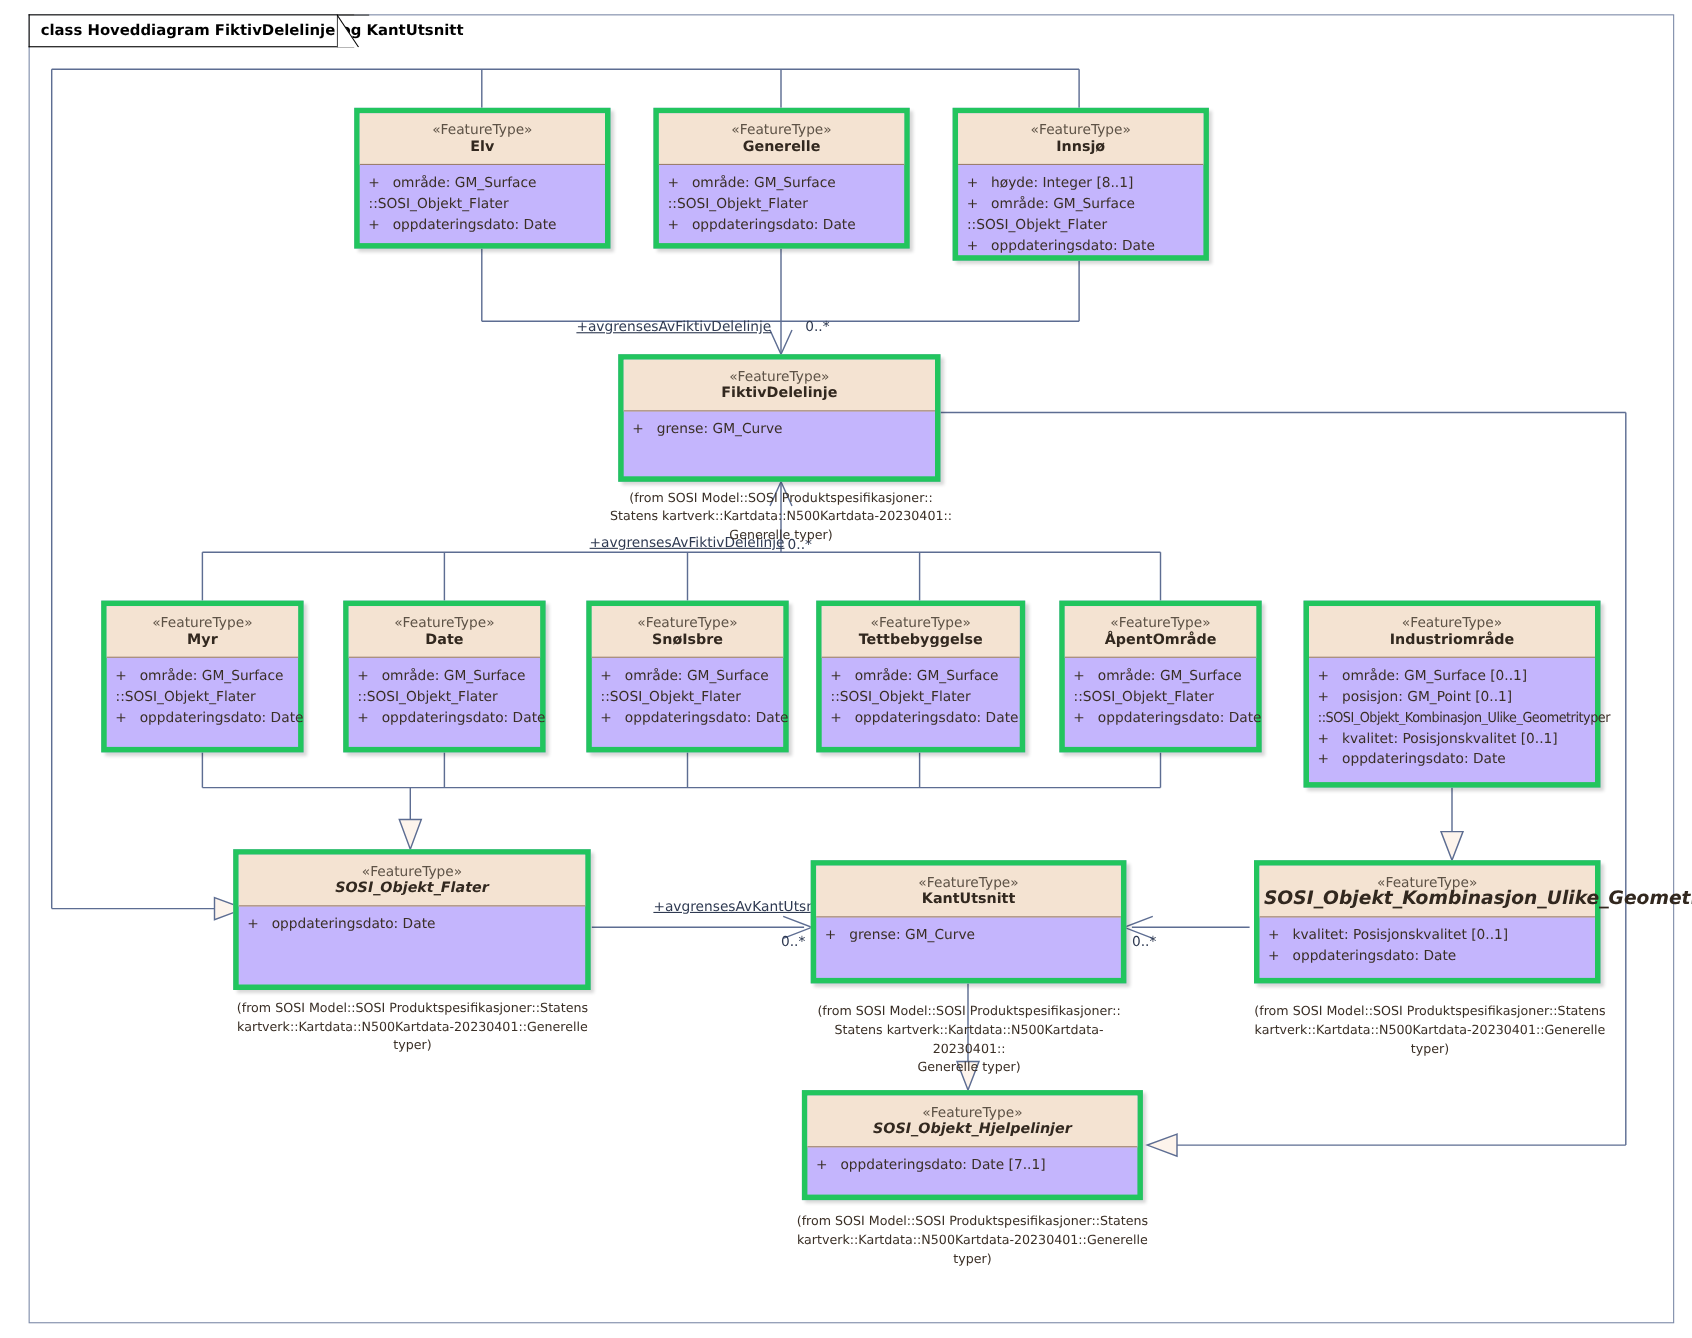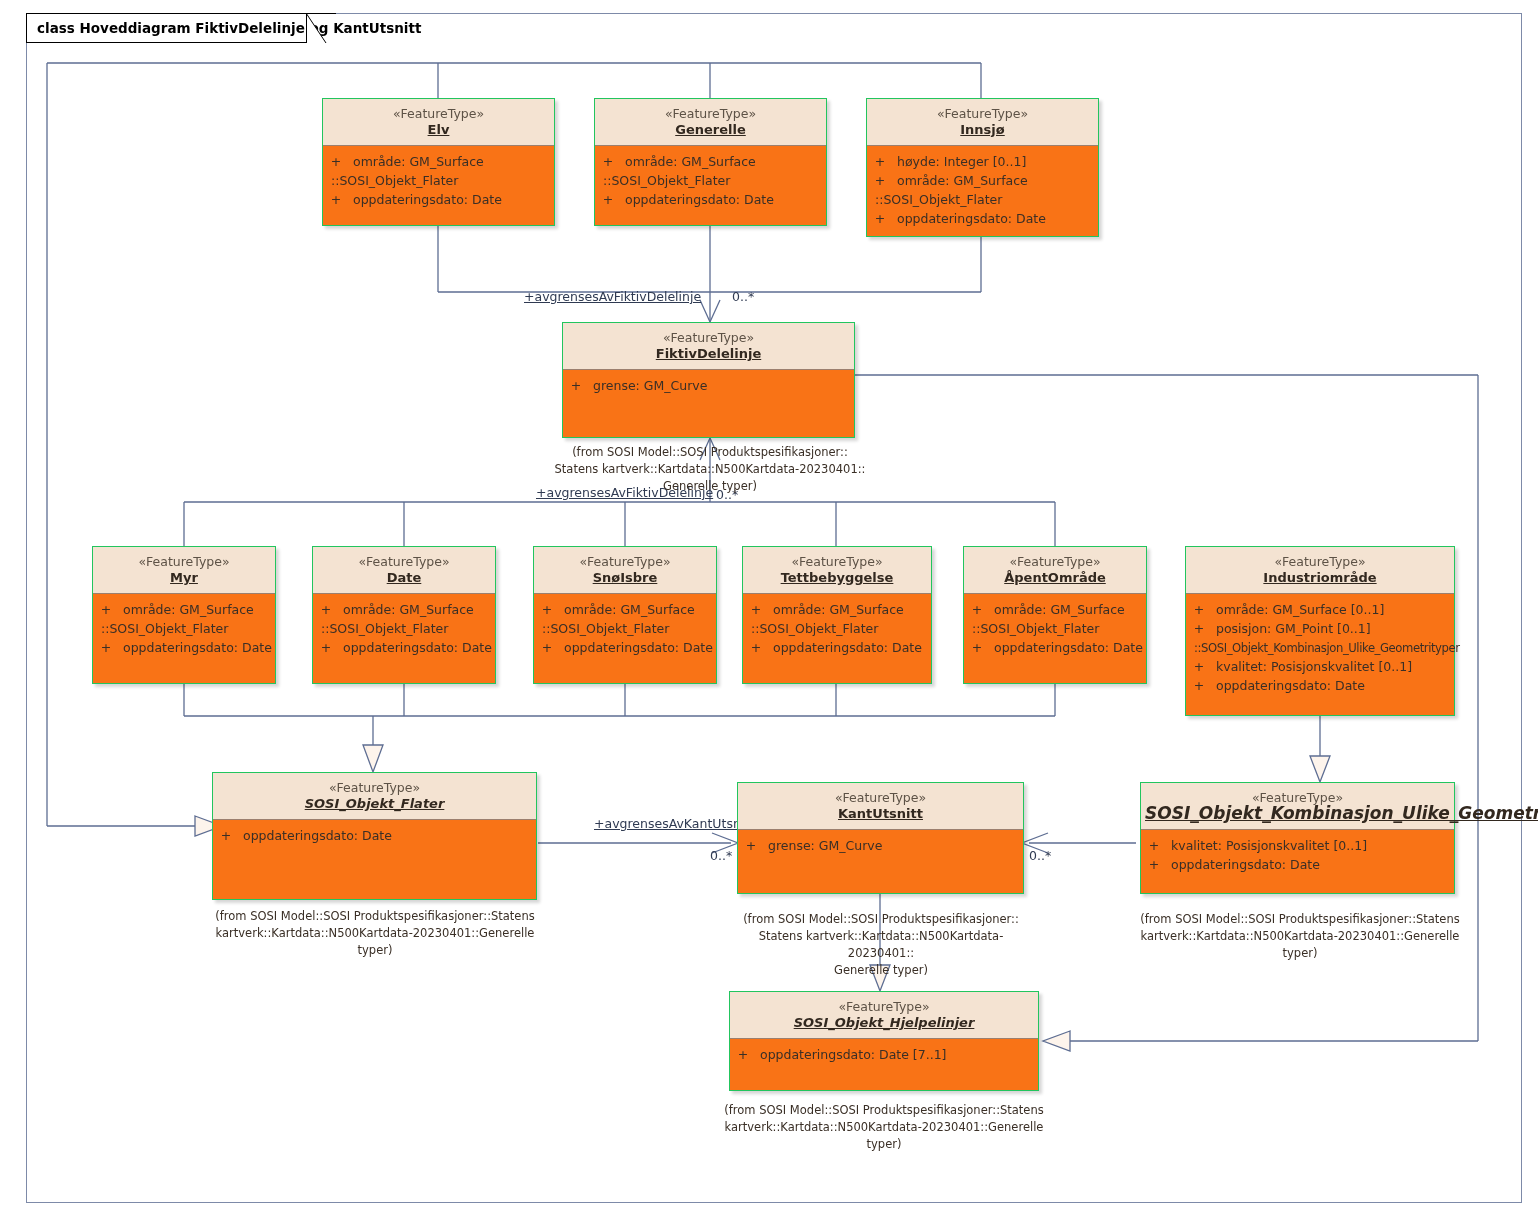--- a/index.html
+++ b/index.html
@@ -8,26 +8,26 @@
 
   
   .frame{position:absolute;border:1px solid #7d8aa8;box-sizing:border-box;background:transparent;}
   .title-tab{position:absolute;left:0;top:0;height:30px;box-sizing:border-box;
     border:1px solid #000;border-right:none;background:#fff;}
   .title-tab .tab-text{position:absolute;left:10px;top:6px;font-size:13.5px;font-weight:bold;color:#000;white-space:nowrap;}
   .tab-slant{position:absolute;width:30px;height:30px;overflow:hidden;}
   .tab-slant svg{display:block;}
 
   
-  .uml{position:absolute;box-sizing:border-box;border:1px solid #22c55e;
-       background:#f97316;box-shadow:3px 3px 3px rgba(0,0,0,0.16);}
+  .uml{position:absolute;box-sizing:border-box;border:5px solid #22c55e;
+       background:#c4b5fd;box-shadow:3px 3px 3px rgba(0,0,0,0.16);}
   .uml .hdr{box-sizing:border-box;background:#f4e3d2;border-bottom:1px solid #9b7f6e;
        padding:7px 4px 7px 4px;text-align:center;}
   .uml .stereo{font-size:12.5px;color:#5d5246;line-height:15px;}
-  .uml .cname{font-size:13px;font-weight:bold;color:#32281f;line-height:17px;text-decoration:underline;}
+  .uml .cname{font-size:13px;font-weight:bold;color:#32281f;line-height:17px;}
   .uml .cname.abstract{font-style:italic;}
   .uml .body{box-sizing:border-box;padding:6px 0 6px 0;}
   .attr{display:flex;font-size:12.5px;color:#3a2f26;line-height:19px;white-space:nowrap;}
   .attr .vis{width:26px;text-align:center;flex:none;color:#3a2f26;}
   .attr .txt{padding-left:4px;}
   .attr.group{padding-left:8px;}
   .attr.group .txt{padding-left:0;}
   .attr.squeeze .txt{letter-spacing:-0.45px;transform:scaleX(0.93);transform-origin:left center;}
 
   
@@ -179,21 +179,21 @@
   </div>
 
   <div class="uml" style="left:866px;top:98px;width:233px;height:139px;">
     <div class="hdr">
       <div class="stereo">«FeatureType»</div>
       <div class="cname">Innsjø</div>
     </div>
     <div class="body">
       <div class="attr">
           <span class="vis">+</span>
-          <span class="txt">høyde: Integer [0..1]</span>
+          <span class="txt">høyde: Integer [8..1]</span>
         </div>
       <div class="attr">
           <span class="vis">+</span>
           <span class="txt">område: GM_Surface</span>
         </div>
       <div class="attr group">
           <span class="txt">::SOSI_Objekt_Flater</span>
         </div>
       <div class="attr">
           <span class="vis">+</span>

